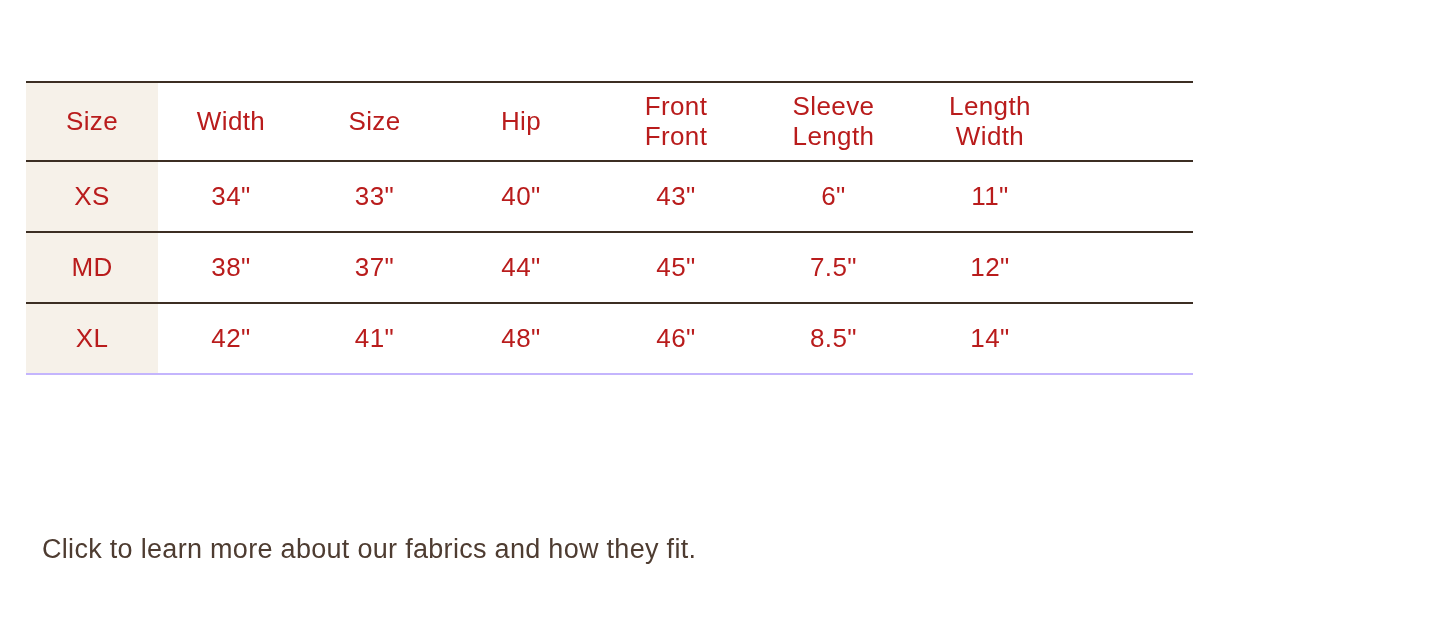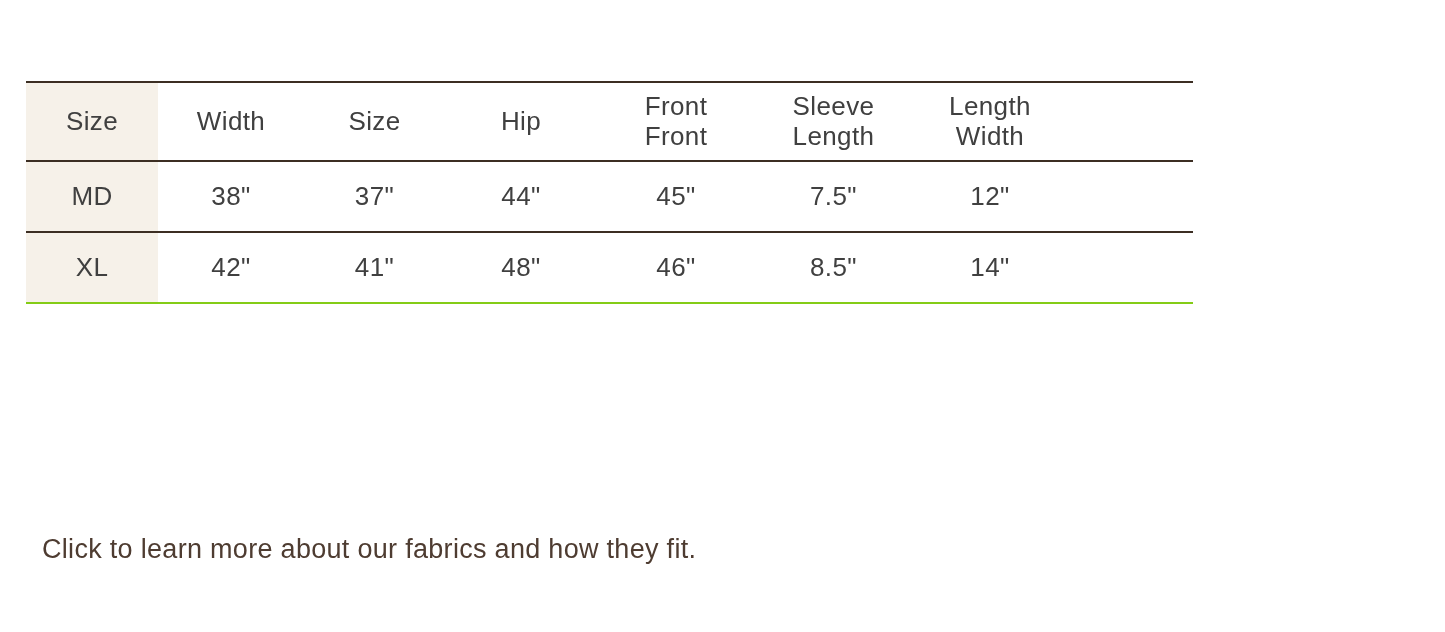--- a/index.html
+++ b/index.html
@@ -20,29 +20,29 @@
   .chart-wrap {
     position: absolute;
     left: 26px;
     top: 81px;
     width: 1167px;
   }
   table.size-chart {
     width: 1167px;
     border-collapse: collapse;
     table-layout: fixed;
-    color: #404040;
+    color: #b91c1c;
     padding-left: 47px;
   }
   table.size-chart thead tr,
   table.size-chart tbody tr {
     border-top: 2px solid #3c2e23;
   }
   table.size-chart tbody tr:last-child {
-    border-bottom: 2px solid #84cc16;
+    border-bottom: 2px solid #c4b5fd;
   }
   table.size-chart th,
   table.size-chart td {
     font-weight: 400;
     text-align: center;
     vertical-align: middle;
     padding: 0;
     font-size: 26px;
     letter-spacing: 0.4px;
   }
@@ -94,20 +94,30 @@
           <th><span class="thw">Size</span></th>
           <th><span class="thw">Hip</span></th>
           <th><span class="thw">Front Front</span></th>
           <th><span class="thw">Sleeve Length</span></th>
           <th><span class="thw">Length Width</span></th>
           <th class="filler-col"></th>
         </tr>
       </thead>
       <tbody>
         <tr>
+          <td class="size-col">XS</td>
+          <td>34"</td>
+          <td>33"</td>
+          <td>40"</td>
+          <td>43"</td>
+          <td>6"</td>
+          <td>11"</td>
+          <td class="filler-col"></td>
+        </tr>
+        <tr>
           <td class="size-col">MD</td>
           <td>38"</td>
           <td>37"</td>
           <td>44"</td>
           <td>45"</td>
           <td>7.5"</td>
           <td>12"</td>
           <td class="filler-col"></td>
         </tr>
         <tr>

